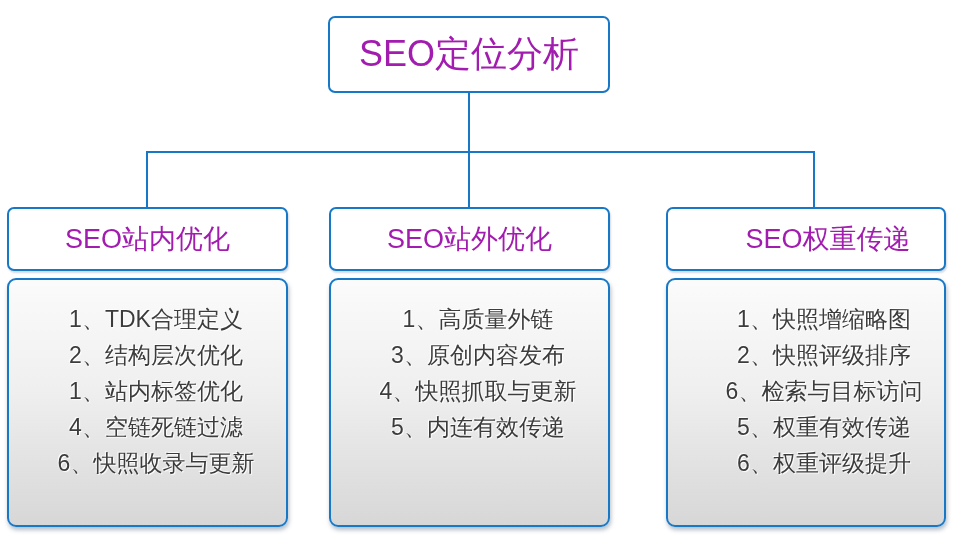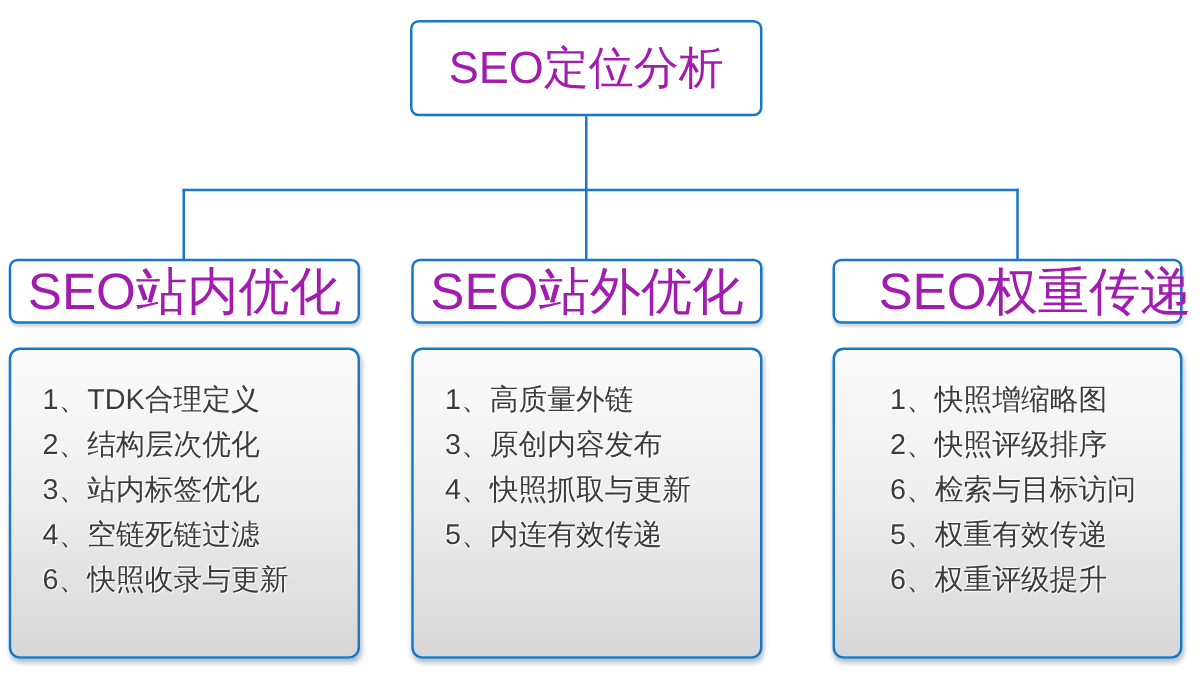--- a/index.html
+++ b/index.html
@@ -8,29 +8,30 @@
     font-family:"Liberation Sans","DejaVu Sans",sans-serif; overflow:hidden;
   }
   .line { position:absolute; background:#1878c8; }
   .node {
     position:absolute; background:#ffffff; border:2px solid #1878c8;
     border-radius:7px; display:flex; align-items:center; justify-content:center;
     box-sizing:border-box; color:#a21caf; white-space:nowrap;
   }
   .root-node { left:328px; top:16px; width:282px; height:77px; font-size:36px; }
   .branch-head {
-    top:207px; height:52px; font-size:41px;
+    top:207px; height:64px; font-size:27px;
     box-shadow:1px 2px 2px rgba(110,130,150,0.30);
   }
   .panel {
     position:absolute; top:278px; height:249px; box-sizing:border-box;
     border:2px solid #1878c8; border-radius:9px;
     background:linear-gradient(180deg,#fbfbfb 0%,#efefef 45%,#d7d7d7 100%);
     box-shadow:1px 3px 4px rgba(90,110,130,0.45);
     padding:21px 8px 0 25px;
+    text-align:center;
   }
   .panel .li {
     font-size:23px; line-height:36px; color:#3c3c3c; white-space:nowrap;
     text-shadow:1px 1px 1px #ffffff, -1px -1px 1px #ffffff;
   }
   .col1 { left:7px;  width:281px; }
   .col2 { left:329px; width:281px; }
   .col3 { left:666px; width:280px;padding-left:44px; }
 </style>
 </head>
@@ -43,21 +44,21 @@
   <div class="line" style="left:146px; top:151px; width:2px; height:57px;"></div>
   <div class="line" style="left:468px; top:151px; width:2px; height:57px;"></div>
   <div class="line" style="left:813px; top:151px; width:2px; height:57px;"></div>
 
   <div class="node root-node">SEO定位分析</div>
 
   <div class="node branch-head col1">SEO站内优化</div>
   <div class="panel col1">
     <div class="li">1、TDK合理定义</div>
     <div class="li">2、结构层次优化</div>
-    <div class="li">3、站内标签优化</div>
+    <div class="li">1、站内标签优化</div>
     <div class="li">4、空链死链过滤</div>
     <div class="li">6、快照收录与更新</div>
   </div>
 
   <div class="node branch-head col2">SEO站外优化</div>
   <div class="panel col2">
     <div class="li">1、高质量外链</div>
     <div class="li">3、原创内容发布</div>
     <div class="li">4、快照抓取与更新</div>
     <div class="li">5、内连有效传递</div>

